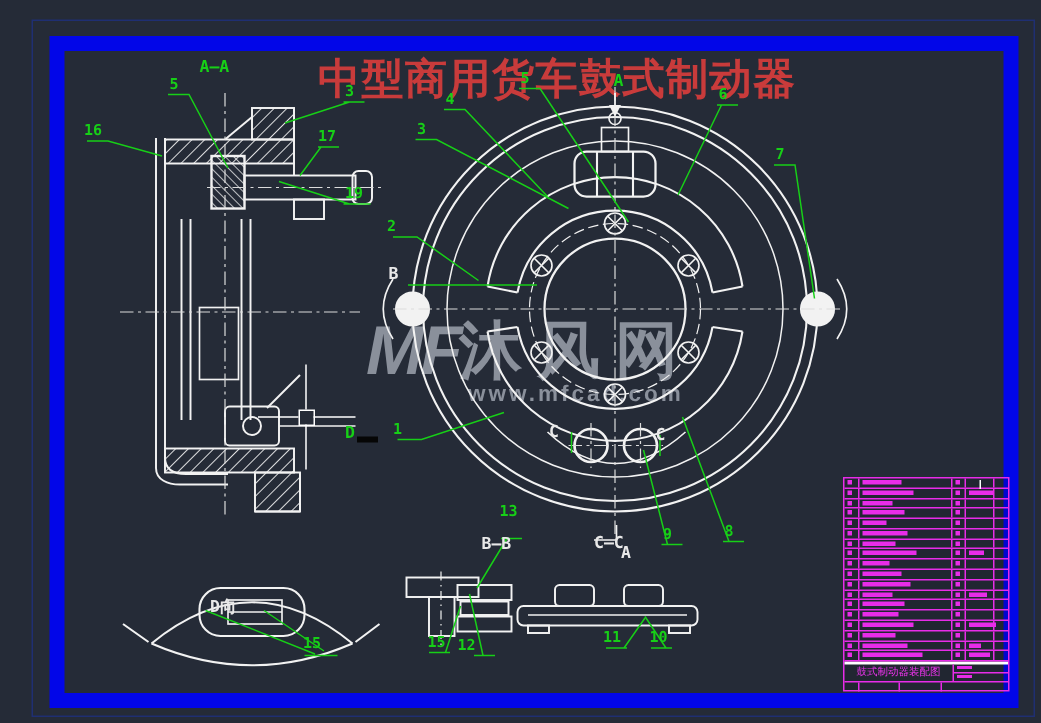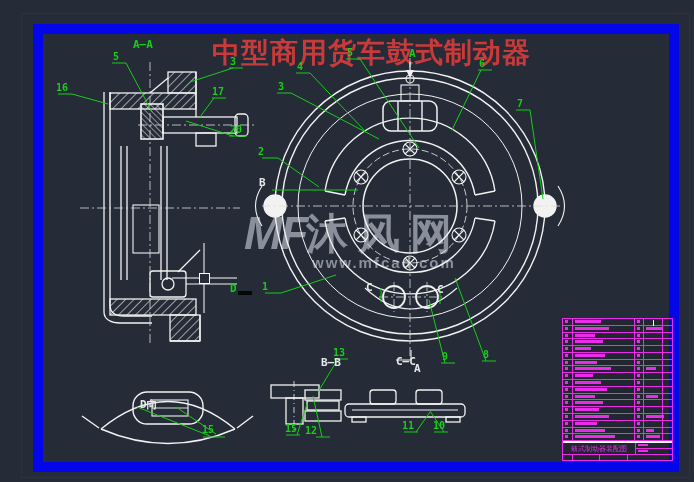--- a/index.html
+++ b/index.html
@@ -225,26 +225,26 @@
 <span class="lbl g" style="left:297px;top:62px;">4</span>
 <span class="lbl g" style="left:113px;top:52px;">5</span>
 <span class="lbl g" style="left:347px;top:48px;">5</span>
 <span class="lbl g" style="left:479px;top:59px;">6</span>
 <span class="lbl g" style="left:517px;top:99px;">7</span>
 <span class="lbl g" style="left:483px;top:350px;">8</span>
 <span class="lbl g" style="left:442px;top:352px;">9</span>
 <span class="lbl g" style="left:433px;top:421px;text-align:right;">10</span>
 <span class="lbl g" style="left:402px;top:421px;">11</span>
 <span class="lbl g" style="left:305px;top:426px;">12</span>
-<span class="lbl g" style="left:333px;top:348px;">13</span>
+<span class="lbl g" style="left:333px;top:337px;">13</span>
 <span class="lbl g" style="left:285px;top:424px;">15</span>
 <span class="lbl g" style="left:202px;top:425px;">15</span>
 <span class="lbl g" style="left:56px;top:83px;">16</span>
 <span class="lbl g" style="left:212px;top:87px;">17</span>
-<span class="lbl g" style="left:230px;top:125px;">20</span>
+<span class="lbl g" style="left:230px;top:125px;">19</span>
 
 <div class="abs tblock">
   <div class="wtick"></div>
   <div class="bom">
       <div class="bomrow">
         <span class="c s">
           <i style="width:3px"></i>
         </span>
         <span class="c n">
           <i style="width:26px"></i>

